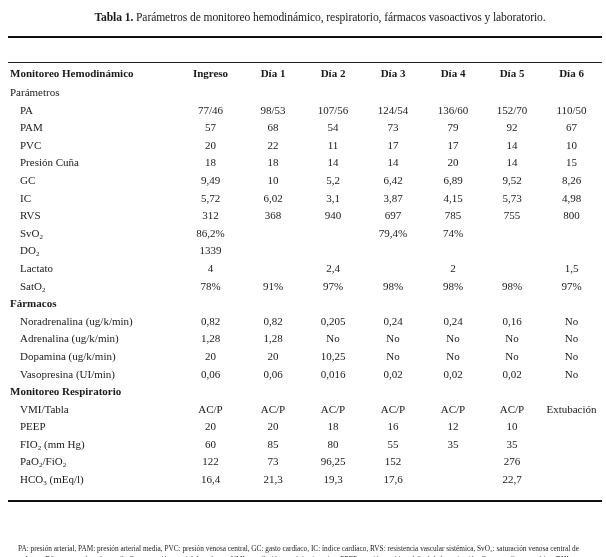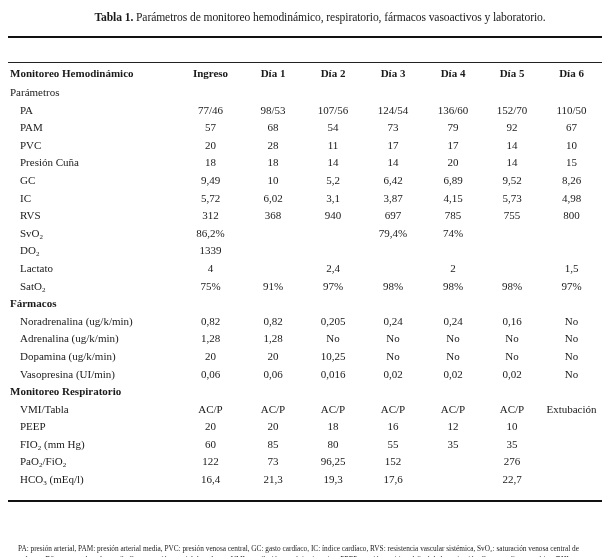--- a/index.html
+++ b/index.html
@@ -81,21 +81,21 @@
         <td class="col">68</td>
         <td class="col">54</td>
         <td class="col">73</td>
         <td class="col">79</td>
         <td class="col">92</td>
         <td class="col">67</td>
       </tr>
       <tr>
         <td class="label"><span>PVC</span></td>
         <td class="col">20</td>
-        <td class="col">28</td>
+        <td class="col">22</td>
         <td class="col">11</td>
         <td class="col">17</td>
         <td class="col">17</td>
         <td class="col">14</td>
         <td class="col">10</td>
       </tr>
       <tr>
         <td class="label"><span>Presión Cuña</span></td>
         <td class="col">18</td>
         <td class="col">18</td>
@@ -160,21 +160,21 @@
         <td class="col">4</td>
         <td class="col"></td>
         <td class="col">2,4</td>
         <td class="col"></td>
         <td class="col">2</td>
         <td class="col"></td>
         <td class="col">1,5</td>
       </tr>
       <tr>
         <td class="label"><span>SatO</span><sub>2</sub></td>
-        <td class="col">75%</td>
+        <td class="col">78%</td>
         <td class="col">91%</td>
         <td class="col">97%</td>
         <td class="col">98%</td>
         <td class="col">98%</td>
         <td class="col">98%</td>
         <td class="col">97%</td>
       </tr>
       <tr>
         <td class="section bold" colspan="8">Fármacos</td>
       </tr>

